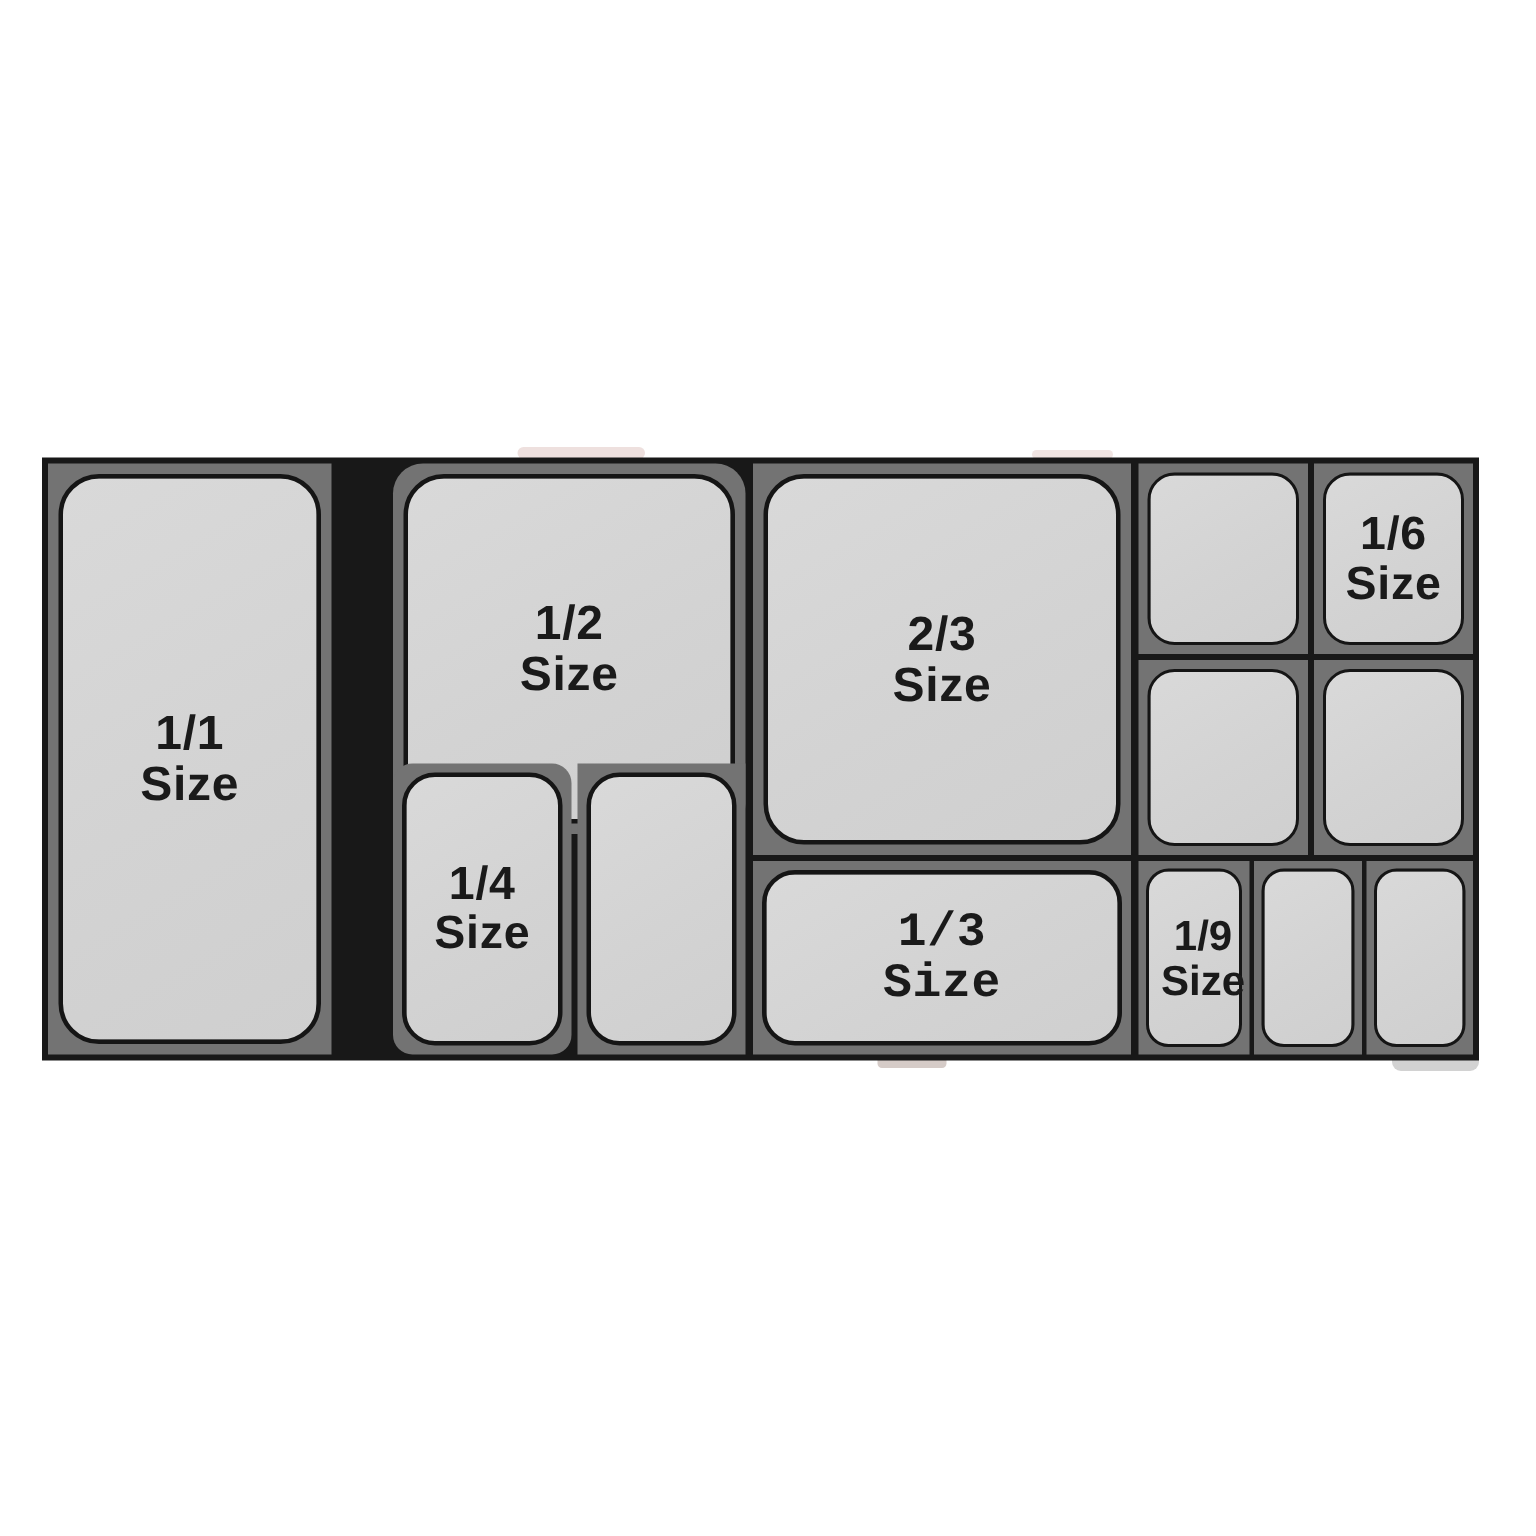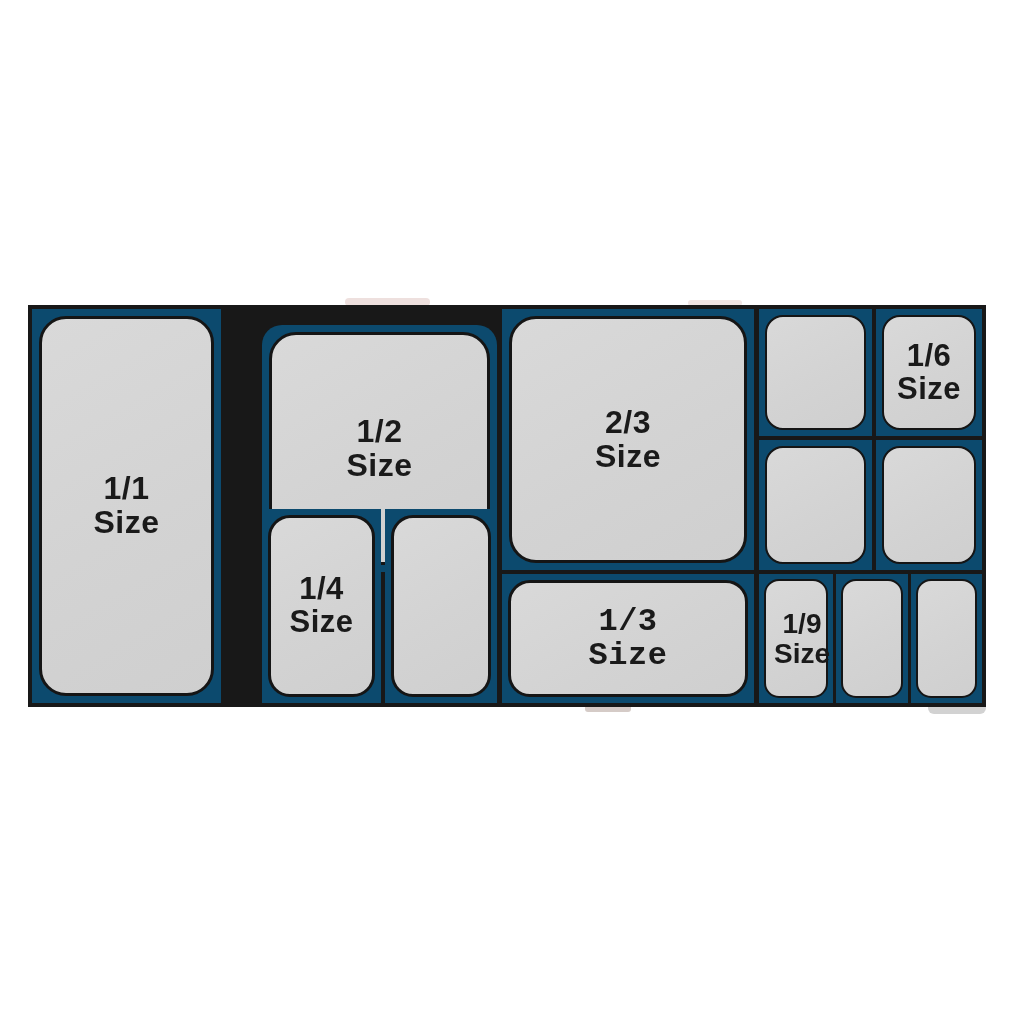--- a/index.html
+++ b/index.html
@@ -20,21 +20,21 @@
     position: absolute;
     left: 28px;
     top: 305px;
     width: 958px;
     height: 402px;
     background: #181818;
     z-index: 2;
   }
   .box {
     position: absolute;
-    background: #0c4a6e;
+    background: #737373;
   }
   .pan {
     position: absolute;
     inset: 7px;
     border: 3px solid #151515;
     border-radius: 27px;
     background: linear-gradient(150deg, #d9d9d9 0%, #d3d3d3 55%, #cfcfcf 100%);
     display: flex;
     align-items: center;
     justify-content: center;
@@ -50,22 +50,22 @@
     line-height: 1.05;
     white-space: nowrap;
     letter-spacing: 0.5px;
   }
   .label span { display: block; }
   .label.sz31 { font-size: 31px; }
   .label.sz28 { font-size: 28px; letter-spacing: 0; margin-left: 12px; }
 
   
   .b-full      { left: 4px;   top: 4px;   width: 189px; height: 394px; }
-  .b-half      { left: 234px; top: 20px;   width: 235px; height: 247px; border-radius: 20px; }
-  .b-quarter   { left: 234px; top: 204px; width: 119px; height: 194px; }
+  .b-half      { left: 234px; top: 4px;   width: 235px; height: 247px; border-radius: 20px; }
+  .b-quarter   { left: 234px; top: 204px; width: 119px; height: 194px; border-radius: 13px; }
   .b-quarter-b { left: 357px; top: 204px; width: 112px; height: 194px; }
   .b-twothirds { left: 474px; top: 4px;   width: 252px; height: 261px; }
   .b-third     { left: 474px; top: 269px; width: 252px; height: 129px; font-family: Liberation Mono, monospace; }
   .b-sixth-a   { left: 731px; top: 4px;   width: 113px; height: 127px; }
   .b-sixth-b   { left: 848px; top: 4px;   width: 106px; height: 127px; }
   .b-sixth-c   { left: 731px; top: 135px; width: 113px; height: 130px; }
   .b-sixth-d   { left: 848px; top: 135px; width: 106px; height: 130px; }
   .b-ninth-a   { left: 731px; top: 269px; width: 74px;  height: 129px; }
   .b-ninth-b   { left: 808px; top: 269px; width: 72px;  height: 129px; }
   .b-ninth-c   { left: 883px; top: 269px; width: 71px;  height: 129px; }

